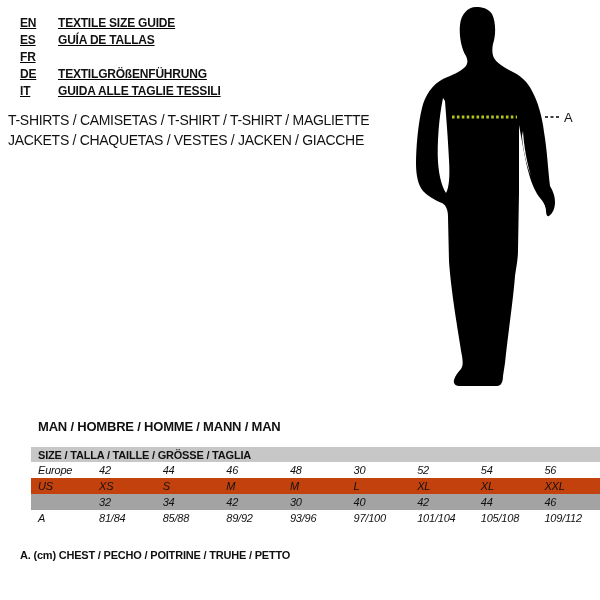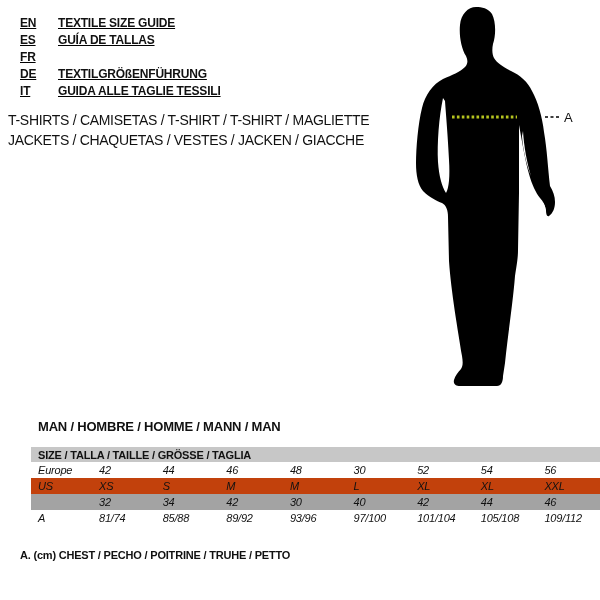--- a/index.html
+++ b/index.html
@@ -154,21 +154,21 @@
       <span class="t-cell">42</span>
       <span class="t-cell">30</span>
       <span class="t-cell">40</span>
       <span class="t-cell">42</span>
       <span class="t-cell">44</span>
       <span class="t-cell">46</span>
     </div>
 
     <div class="t-row">
       <span class="t-label">A</span>
-      <span class="t-cell">81/74</span>
+      <span class="t-cell">81/84</span>
       <span class="t-cell">85/88</span>
       <span class="t-cell">89/92</span>
       <span class="t-cell">93/96</span>
       <span class="t-cell">97/100</span>
       <span class="t-cell">101/104</span>
       <span class="t-cell">105/108</span>
       <span class="t-cell">109/112</span>
     </div>
   </div>
 

